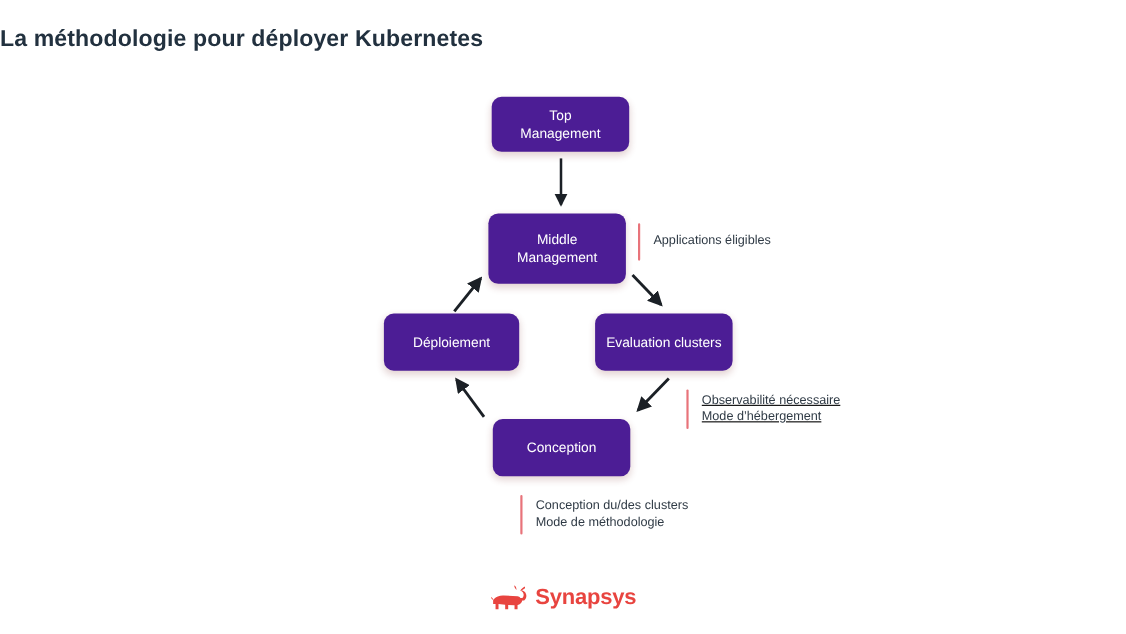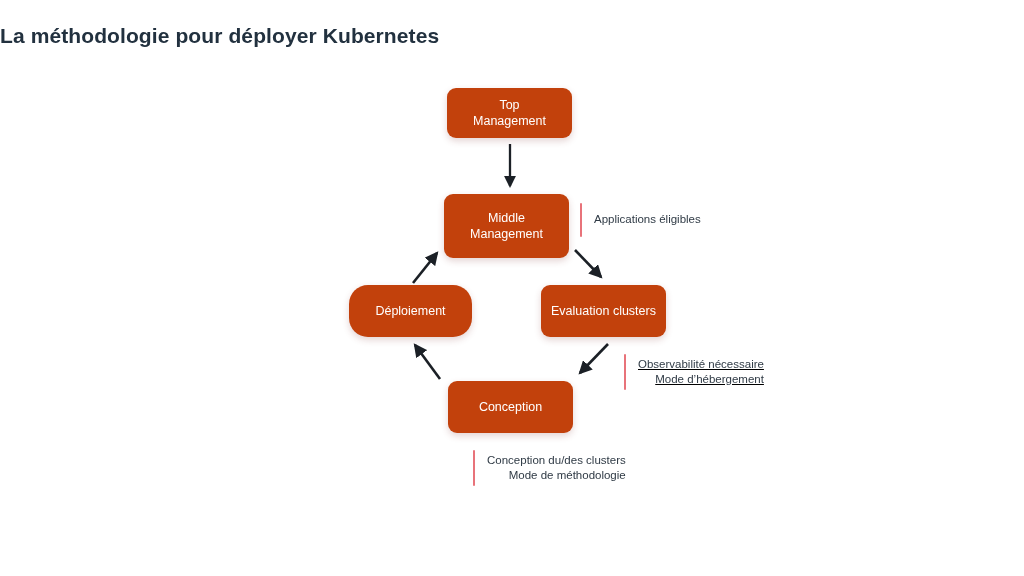--- a/index.html
+++ b/index.html
@@ -31,56 +31,55 @@
     text-align: left;
     font-size: 21px;
     font-weight: bold;
     color: #22313f;
     letter-spacing: 0.1px;
   }
 
   
   .node {
     position: absolute;
-    background: #c2410c;
+    background: #4c1d95;
     border-radius: 9px;
     box-shadow: 0 3px 7px rgba(120, 40, 40, 0.20);
     display: flex;
     align-items: center;
     justify-content: center;
     text-align: center;
     color: #ffffff;
     font-size: 12.5px;
     line-height: 16px;
     padding: 0 8px;
     box-sizing: border-box;
   }
 
   #node-top        { left: 447px; top: 88px;  width: 125px; height: 50px; }
   #node-middle     { left: 444px; top: 194px; width: 125px; height: 64px; }
   #node-evaluation { left: 541px; top: 285px; width: 125px; height: 52px; }
   #node-conception { left: 448px; top: 381px; width: 125px; height: 52px; }
-  #node-deploiement{ left: 349px; top: 285px; width: 123px; height: 52px; border-radius: 19px; }
+  #node-deploiement{ left: 349px; top: 285px; width: 123px; height: 52px; }
 
   
   #arrows {
     position: absolute;
     left: 0;
     top: 0;
     width: 1024px;
     height: 576px;
     pointer-events: none;
   }
 
   
   .annotation {
     position: absolute;
     display: flex;
     align-items: stretch;
-    text-align: right;
   }
   .annotation .bar {
     width: 2px;
     background: #e8737a;
     border-radius: 1px;
     flex: 0 0 auto;
   }
   .annotation .lines {
     padding-left: 12px;
     display: flex;
@@ -180,14 +179,53 @@
   </div>
 
   <div class="annotation" id="annotation-conception">
     <div class="bar"></div>
     <div class="lines">
       <span>Conception du/des clusters</span>
       <span>Mode de méthodologie</span>
     </div>
   </div>
 
+  <div id="logo">
+    <svg width="34" height="26" viewBox="0 0 68 52">
+      <g fill="#e8443f">
+
+        <path d="M62.5 9.5 C60 11.5 57 13 54 13.6 C56 10.5 59 8 62.5 6.2 Z"></path>
+
+        <path d="M44 4.5 C46 6.5 47.2 9.5 47 12.5 C45 10.5 43.3 7.8 43 5 Z"></path>
+
+        <path d="M54.5 14.2
+                 C57.5 15.2 59.5 17.6 60 20.6
+                 C60.4 23.2 59.4 25.6 57.6 27.2
+                 L54.2 27.2
+                 C53 25.4 51.2 24.3 49 24.2
+                 L24 22.6
+                 C16.5 22.2 10.2 24.4 6.2 29.2
+                 L4.6 31.2
+                 L4.6 38.2
+                 L9.0 38.2
+                 L9.0 47.5
+                 L14.4 47.5
+                 L14.4 38.4
+                 L26.5 39.6
+                 L26.5 47.5
+                 L32.0 47.5
+                 L32.0 39.9
+                 L43.5 40.6
+                 L43.5 47.5
+                 L49.0 47.5
+                 L49.0 40.2
+                 C53.4 39.0 56.4 36.0 57.6 31.6
+                 L61.0 31.6
+                 C64.2 29.2 65.6 25.4 64.8 21.2
+                 C63.8 16.2 59.8 13.2 54.5 13.2 Z"></path>
+
+        <path d="M5.0 31.0 C2.6 30.0 1.0 28.0 0.6 25.4 C2.8 26.6 4.4 28.4 5.2 30.6 Z"></path>
+      </g>
+    </svg>
+    <span class="wordmark">Synapsys</span>
+  </div>
 
 </div>
 
 </body></html>

